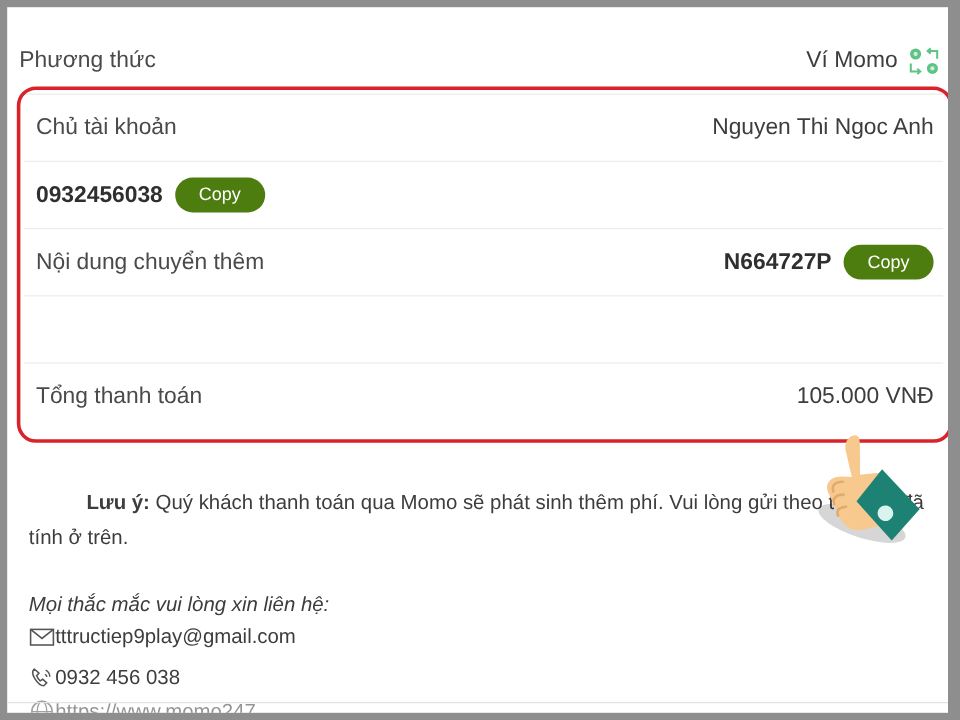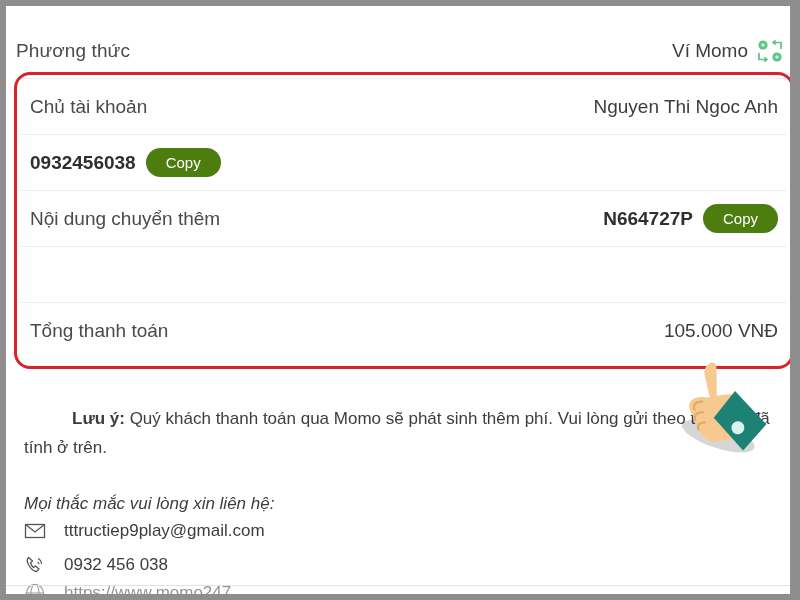--- a/index.html
+++ b/index.html
@@ -127,21 +127,21 @@
     margin-top: 12px;
   }
   .contact-list {
     position: absolute;
     left: 18px; top: 508px;
     width: 600px;
   }
   .contact-item {
     display: flex;
     align-items: center;
-    gap: 18px;
+    gap: 0;
     height: 34px;
   }
   .contact-icon { width: 22px; height: 22px; flex: none; color: #555; }
   .contact-text { font-size: 17px; color: #3d3d3d; }
   .contact-item.cut {
     height: 22px;
     overflow: hidden;
     opacity: .55;
   }
 

